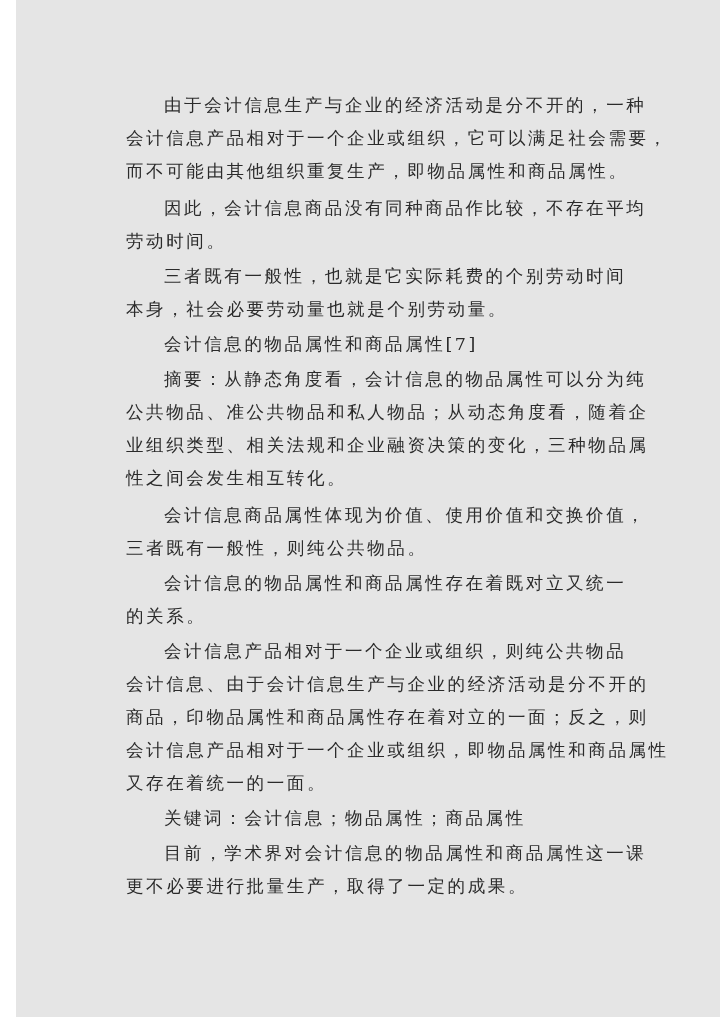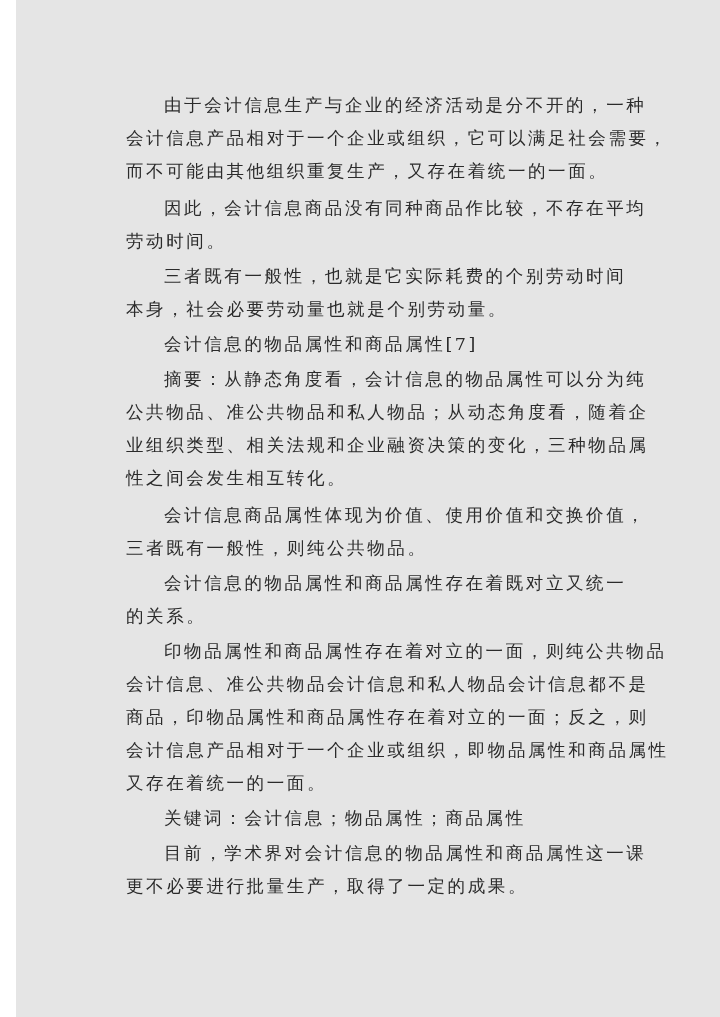--- a/index.html
+++ b/index.html
@@ -40,21 +40,21 @@
     }
   </style>
 </head>
 <body>
 
 <div class="page">
 
   <div class="para">
     <div class="line indent" style="top:89px">由于会计信息生产与企业的经济活动是分不开的，一种</div>
     <div class="line" style="top:122px">会计信息产品相对于一个企业或组织，它可以满足社会需要，</div>
-    <div class="line" style="top:155px">而不可能由其他组织重复生产，又存在着统一的一面。</div>
+    <div class="line" style="top:155px">而不可能由其他组织重复生产，即物品属性和商品属性。</div>
   </div>
 
   <div class="para">
     <div class="line indent" style="top:192px">因此，会计信息商品没有同种商品作比较，不存在平均</div>
     <div class="line" style="top:225px">劳动时间。</div>
   </div>
 
   <div class="para">
     <div class="line indent" style="top:260px">三者既有一般性，也就是它实际耗费的个别劳动时间</div>
     <div class="line" style="top:293px">本身，社会必要劳动量也就是个别劳动量。</div>
@@ -75,22 +75,22 @@
     <div class="line indent" style="top:499px">会计信息商品属性体现为价值、使用价值和交换价值，</div>
     <div class="line" style="top:532px">三者既有一般性，则纯公共物品。</div>
   </div>
 
   <div class="para">
     <div class="line indent" style="top:567px">会计信息的物品属性和商品属性存在着既对立又统一</div>
     <div class="line" style="top:600px">的关系。</div>
   </div>
 
   <div class="para">
-    <div class="line indent" style="top:635px">印物品属性和商品属性存在着对立的一面，则纯公共物品</div>
-    <div class="line" style="top:668px">会计信息、准公共物品会计信息和私人物品会计信息都不是</div>
+    <div class="line indent" style="top:635px">会计信息产品相对于一个企业或组织，则纯公共物品</div>
+    <div class="line" style="top:668px">会计信息、由于会计信息生产与企业的经济活动是分不开的</div>
     <div class="line" style="top:701px">商品，印物品属性和商品属性存在着对立的一面；反之，则</div>
     <div class="line" style="top:734px">会计信息产品相对于一个企业或组织，即物品属性和商品属性</div>
     <div class="line" style="top:767px">又存在着统一的一面。</div>
   </div>
 
   <div class="para">
     <div class="line indent" style="top:802px">关键词：会计信息；物品属性；商品属性</div>
   </div>
 
   <div class="para">

